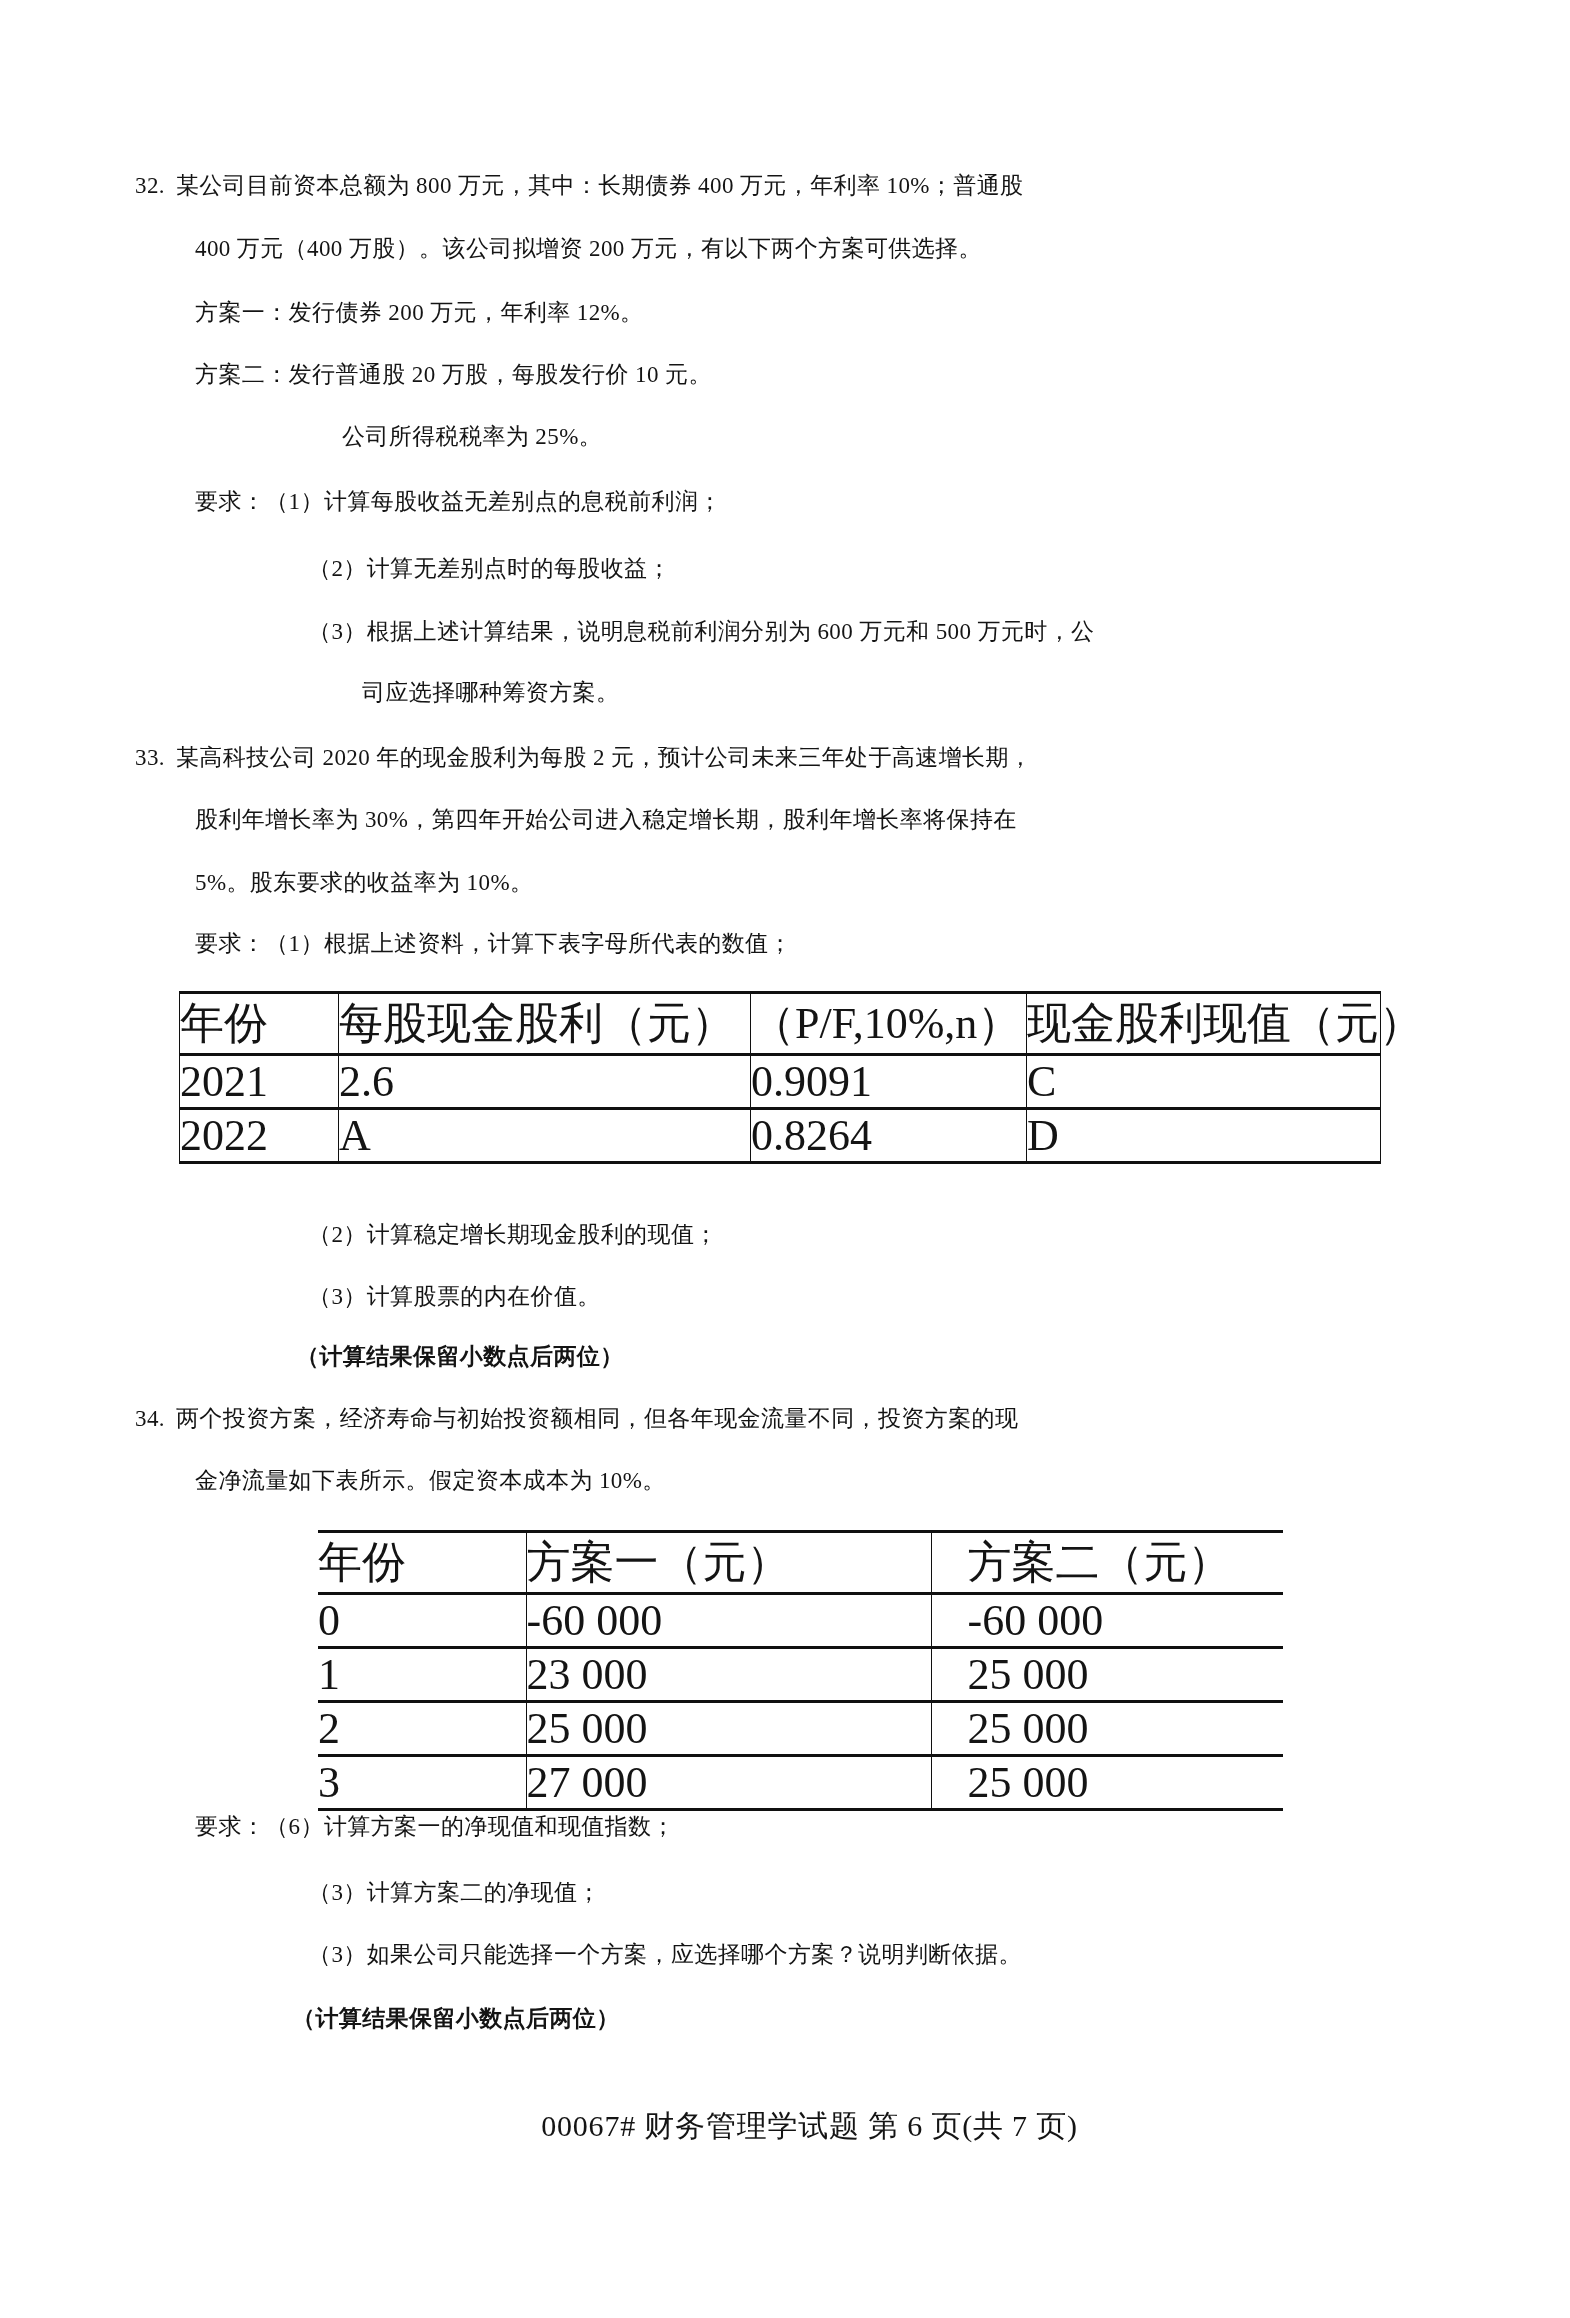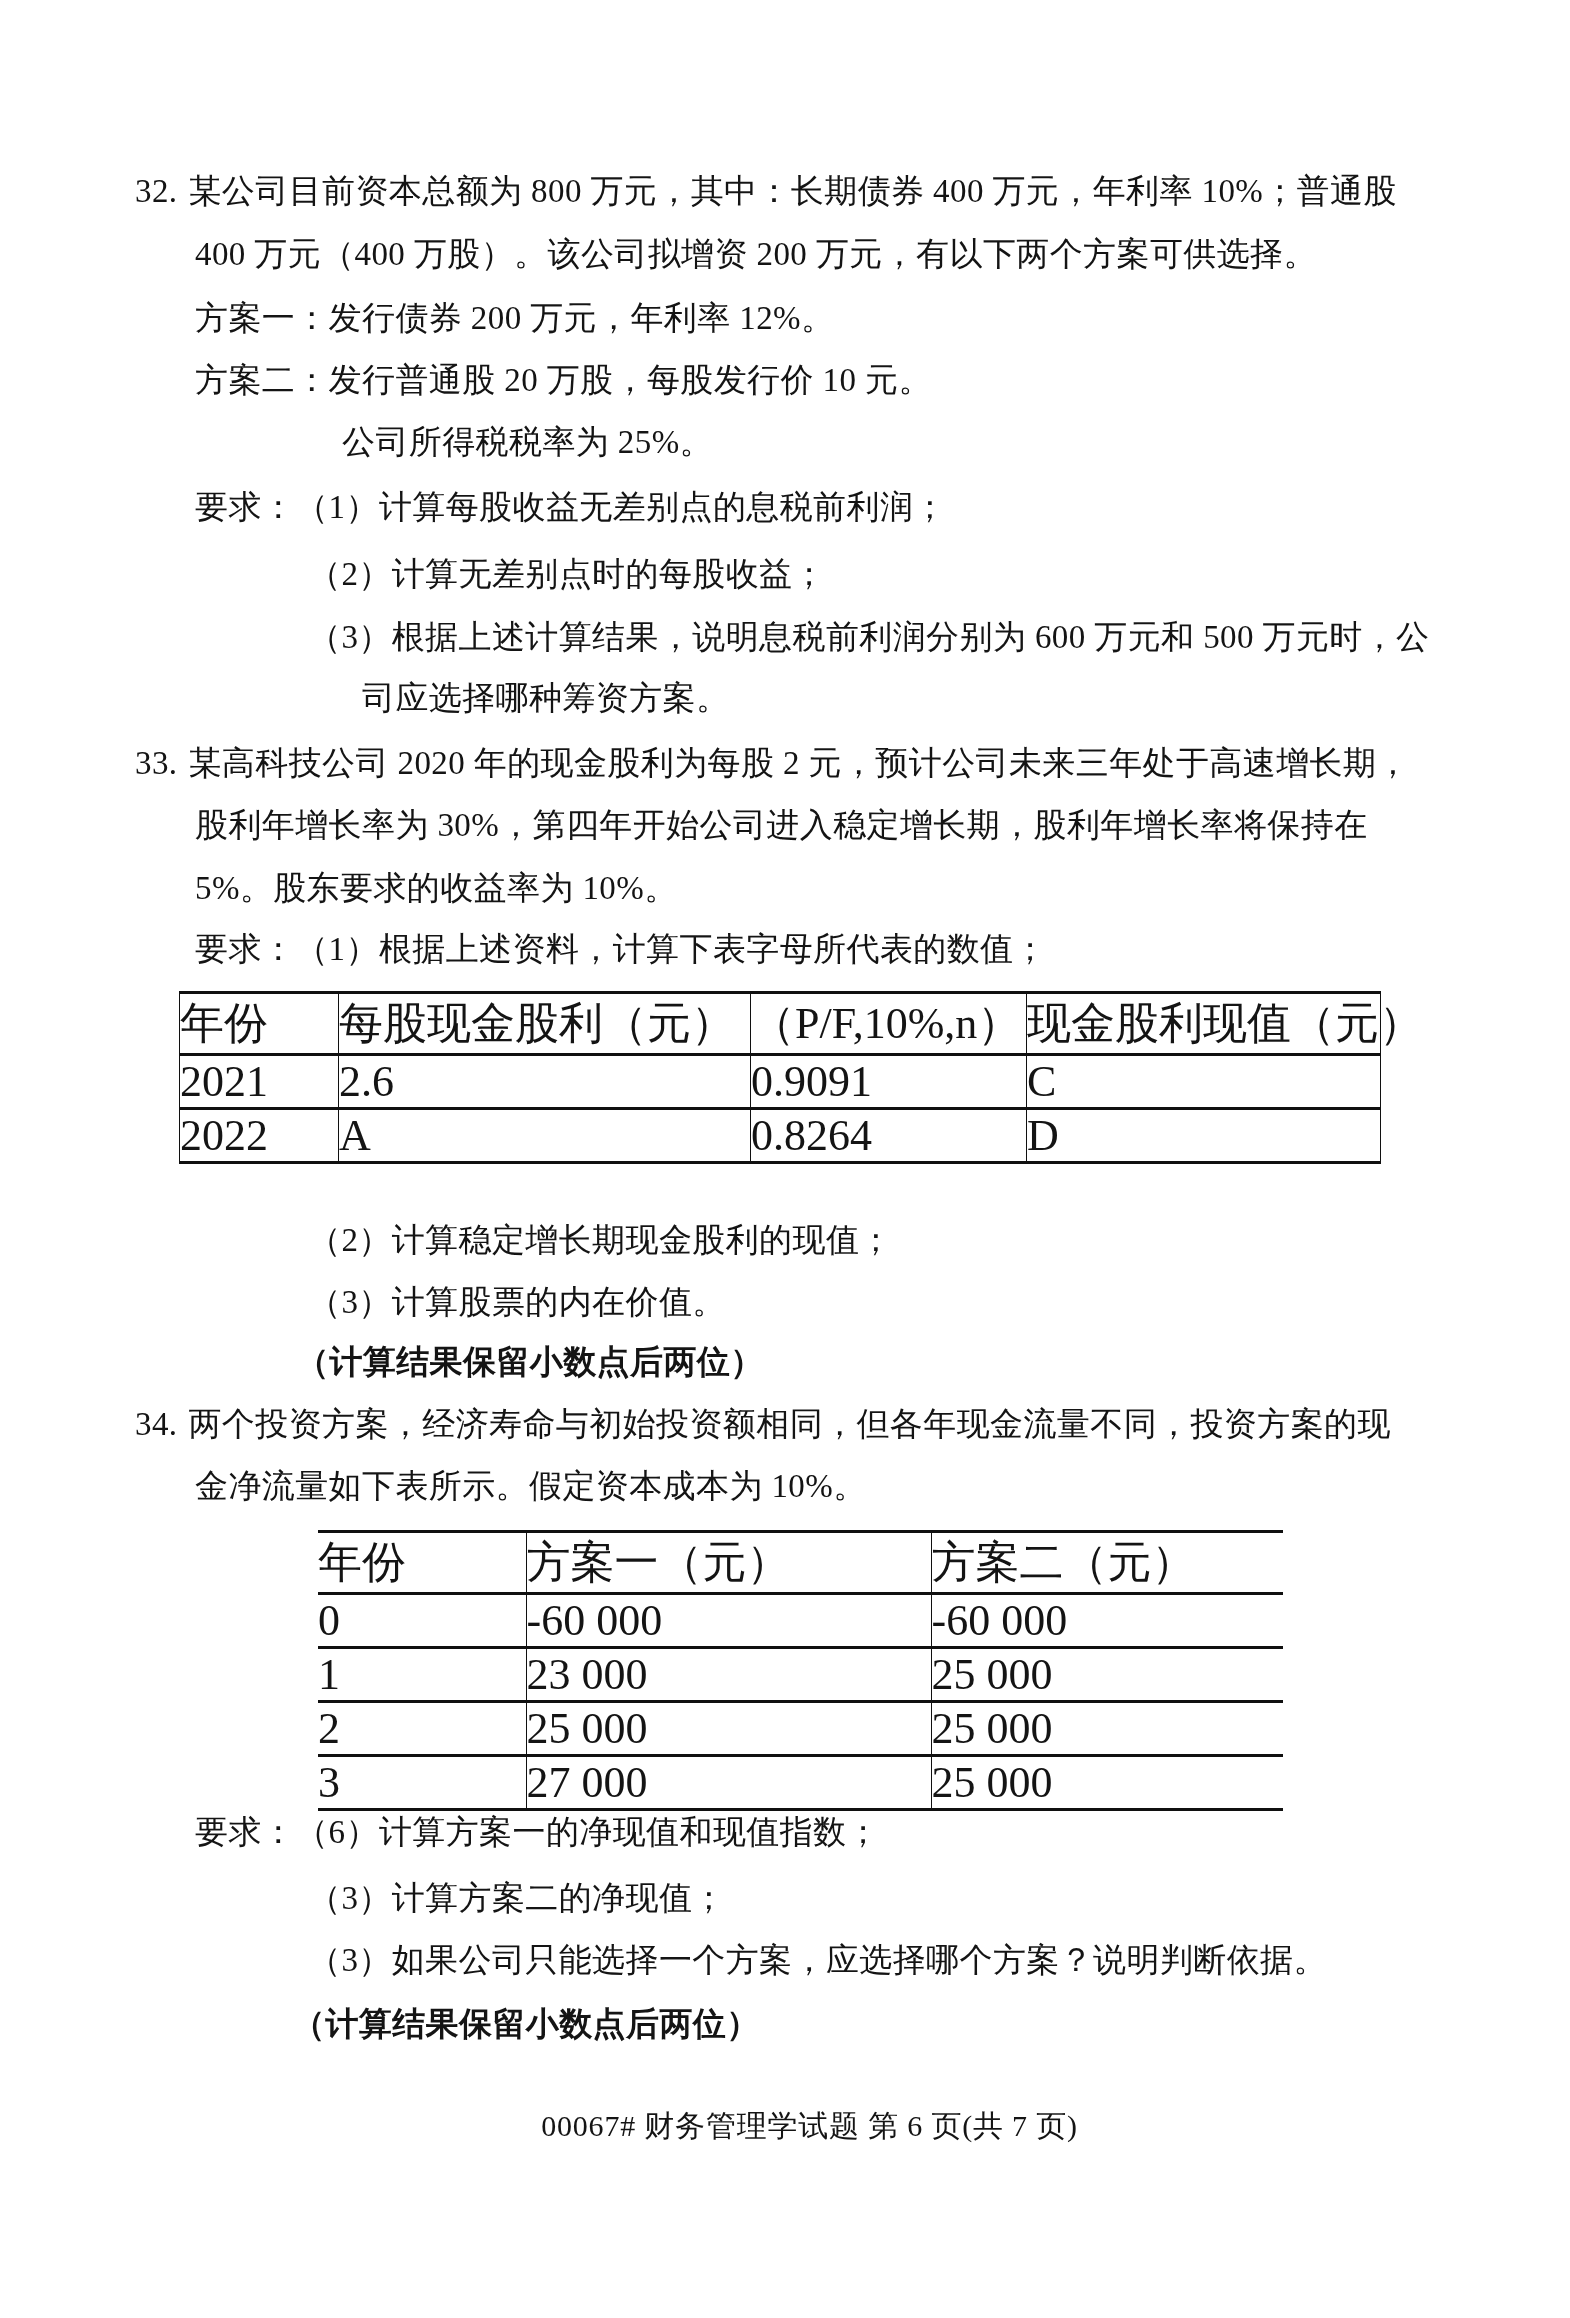--- a/index.html
+++ b/index.html
@@ -6,21 +6,21 @@
   #page{
     position:relative;
     width:1571px;height:2319px;
     background:#ffffff;
     font-family:"Liberation Serif","DejaVu Serif",serif;
     color:#141414;
     overflow:hidden;
   }
   .line{
     position:absolute;
-    font-size:33px;
+    font-size:23px;
     line-height:1.15;
     white-space:nowrap;
     letter-spacing:0.4px;
   }
   .qnum{display:inline-block;margin-right:11px;}
   .boldnote{font-weight:bold;}
   .tblwrap{position:absolute;}
   table{border-collapse:collapse;table-layout:fixed;width:100%;}
   td{
     vertical-align:middle;
@@ -37,21 +37,21 @@
   }
   
   .t2 td{
     border-top:3.2px solid #101010;
     border-bottom:3.2px solid #101010;
     border-left:1.6px solid #101010;
     border-right:1.6px solid #101010;
     height:47px;
   }
   .t2 td:first-child{border-left:none;}
-  .t2 td:last-child{border-right:none;}
+  .t2 td:last-child{border-right:none;padding-left:36px;}
   .footer{
     position:absolute;
     left:0;width:100%;
     text-align:center;
     font-size:30px;
     letter-spacing:0.8px;
     margin-left:24px;
   }
 </style>
 </head>

